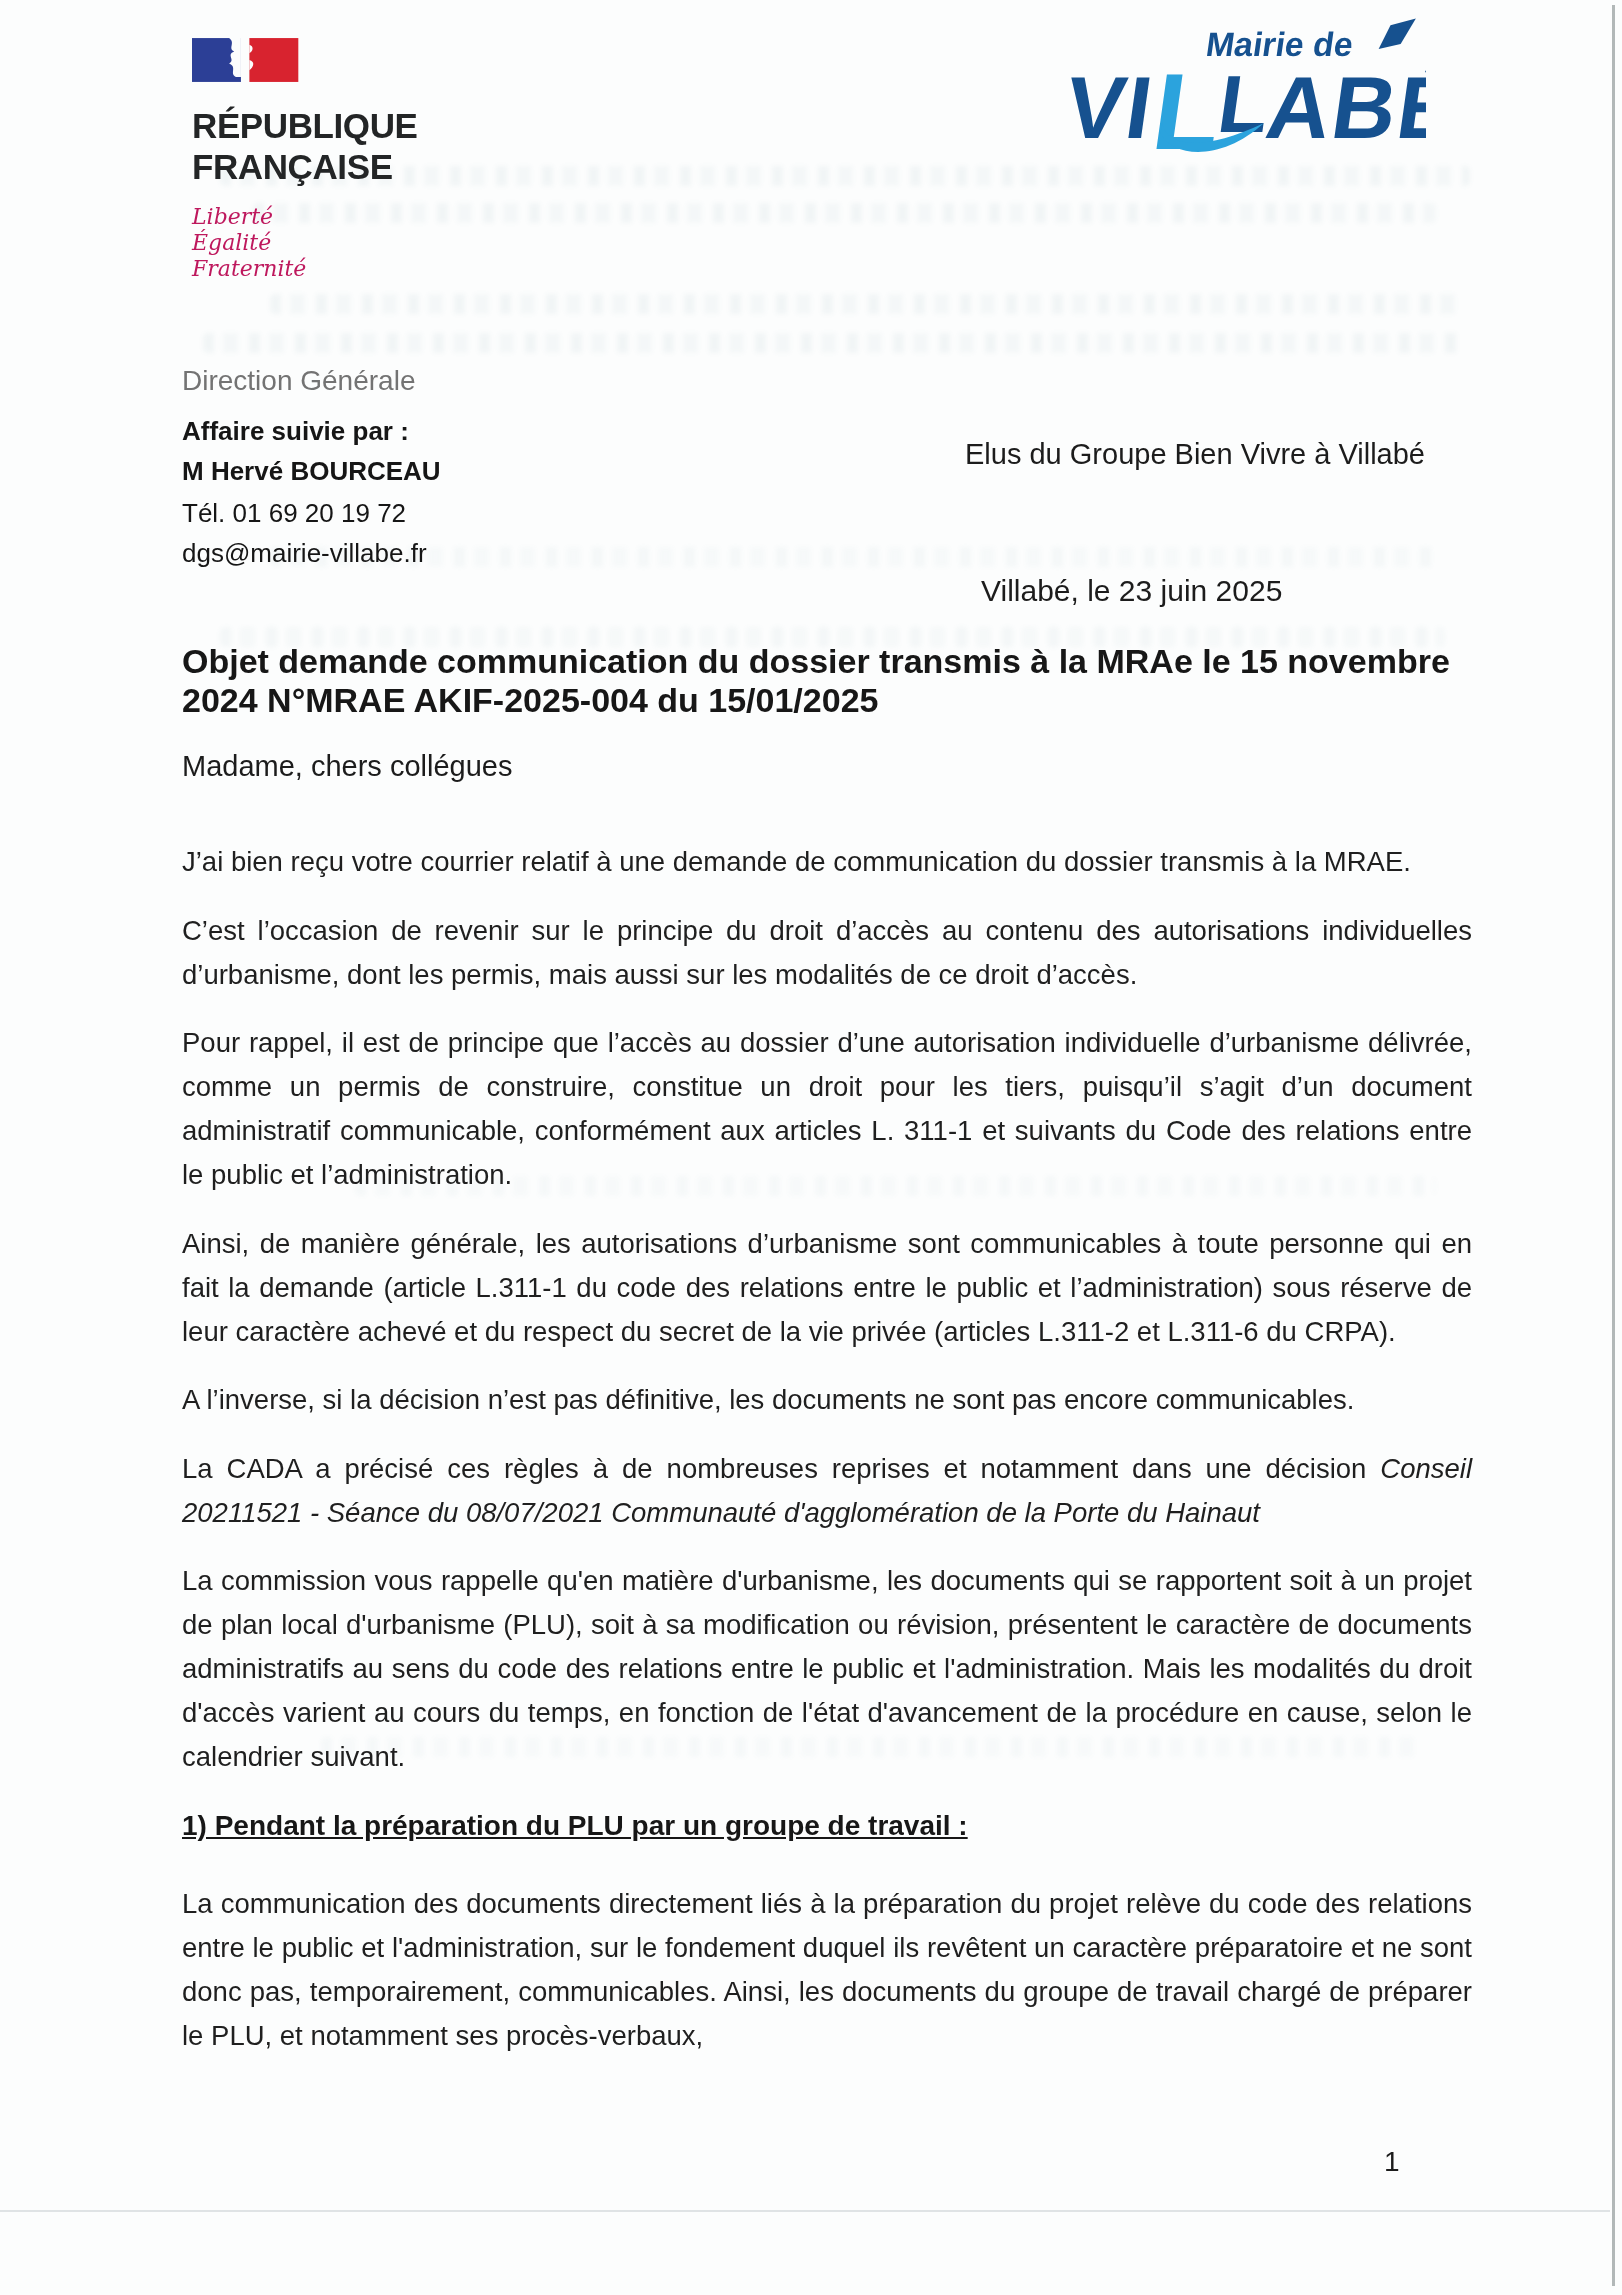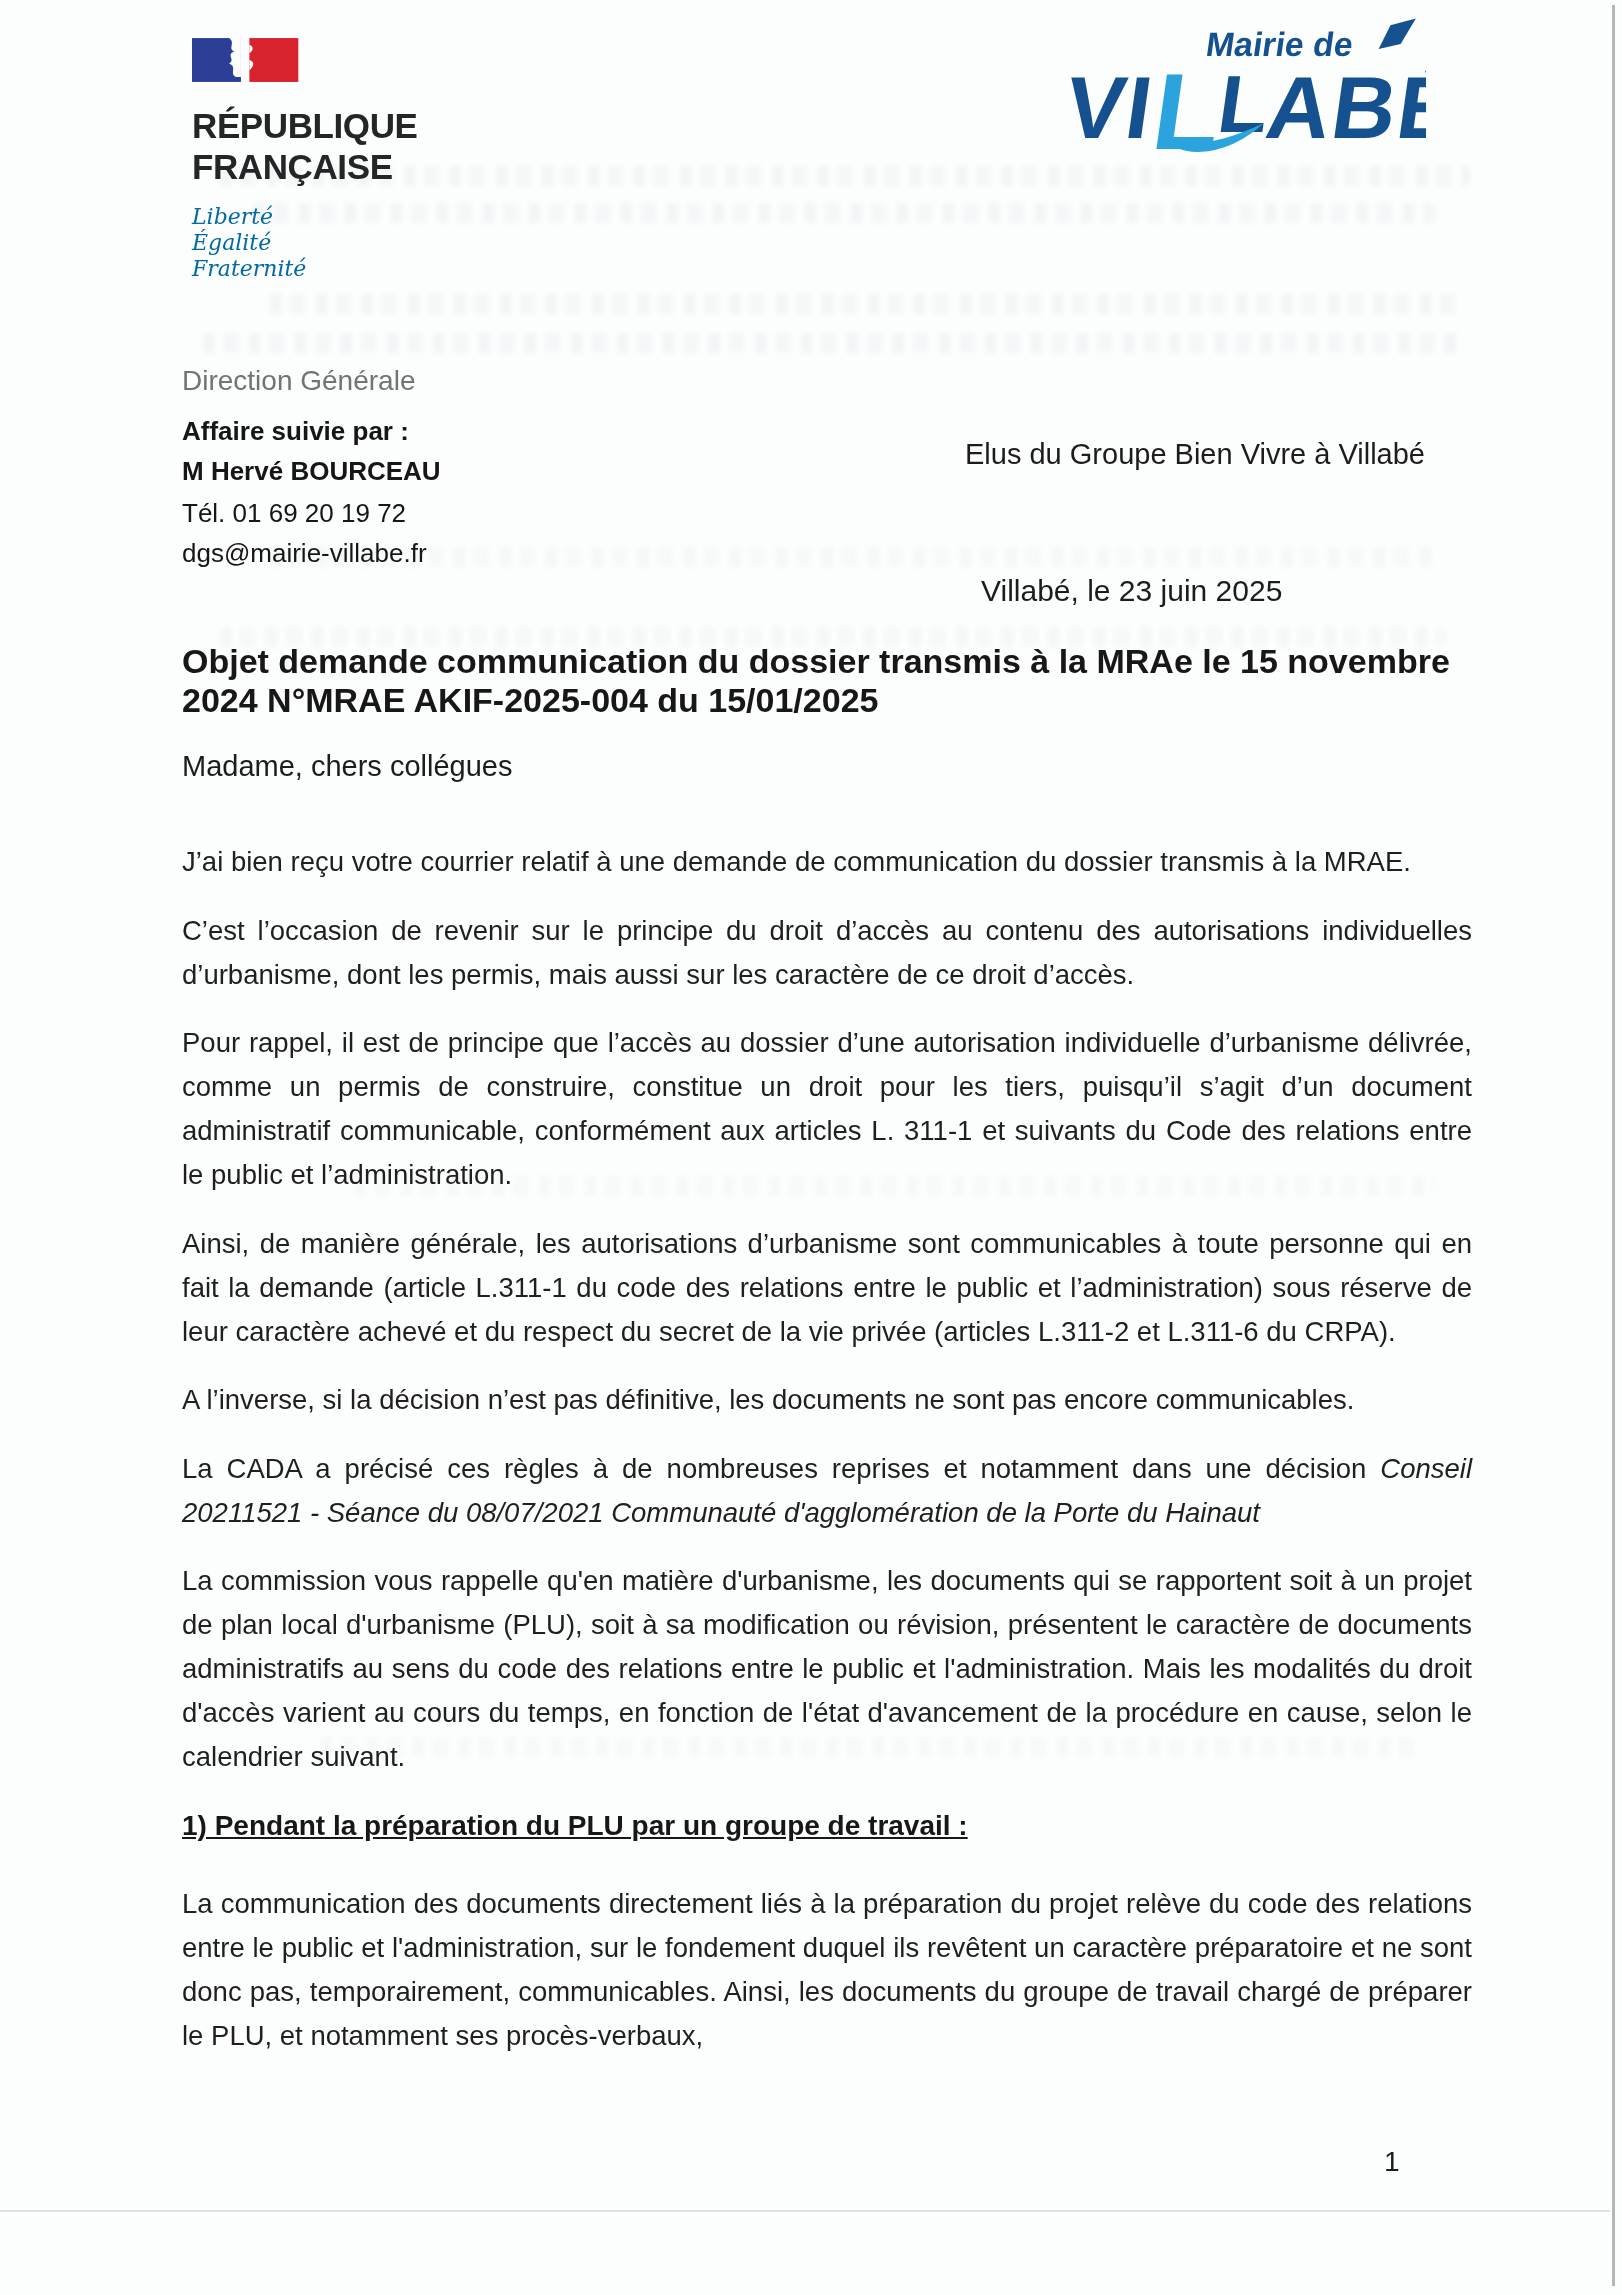--- a/index.html
+++ b/index.html
@@ -37,21 +37,21 @@
   
   .rf-block { position: absolute; left: 192px; top: 38px; }
   .rf-name {
     margin-top: 20px;
     font-weight: bold; font-size: 35px; line-height: 41px;
     letter-spacing: -0.4px; color: #232526;
   }
   .rf-motto {
     margin-top: 17px;
     font-family: "DejaVu Serif", serif; font-style: italic;
-    font-size: 22px; line-height: 26px; color: #0369a1;
+    font-size: 22px; line-height: 26px; color: #be185d;
   }
 
   
   .villabe-logo { position: absolute; left: 1054px; top: 15px; }
 
   
   .service {
     position: absolute; left: 182px; top: 365px;
     font-size: 28px; color: #737373;
   }
@@ -151,21 +151,21 @@
 
   <div class="recipient">Elus du Groupe Bien Vivre à Villabé</div>
   <div class="dateline">Villabé, le 23 juin 2025</div>
 
   <div class="subject">Objet demande communication du dossier transmis à la MRAe le 15 novembre 2024 N°MRAE AKIF-2025-004 du 15/01/2025</div>
 
   <div class="salutation">Madame, chers collégues</div>
 
   <div class="body-text">
     <p>J’ai bien reçu votre courrier relatif à une demande de communication du dossier transmis à la MRAE.</p>
-    <p>C’est l’occasion de revenir sur le principe du droit d’accès au contenu des autorisations individuelles d’urbanisme, dont les permis, mais aussi sur les caractère de ce droit d’accès.</p>
+    <p>C’est l’occasion de revenir sur le principe du droit d’accès au contenu des autorisations individuelles d’urbanisme, dont les permis, mais aussi sur les modalités de ce droit d’accès.</p>
     <p>Pour rappel, il est de principe que l’accès au dossier d’une autorisation individuelle d’urbanisme délivrée, comme un permis de construire, constitue un droit pour les tiers, puisqu’il s’agit d’un document administratif communicable, conformément aux articles L. 311-1 et suivants du Code des relations entre le public et l’administration.</p>
     <p>Ainsi, de manière générale, les autorisations d’urbanisme sont communicables à toute personne qui en fait la demande (article L.311-1 du code des relations entre le public et l’administration) sous réserve de leur caractère achevé et du respect du secret de la vie privée (articles L.311-2 et L.311-6 du CRPA).</p>
     <p>A l’inverse, si la décision n’est pas définitive, les documents ne sont pas encore communicables.</p>
     <p><span>La CADA a précisé ces règles à de nombreuses reprises et notamment dans une décision</span> <span class="italic">Conseil 20211521 - Séance du 08/07/2021 Communauté d'agglomération de la Porte du Hainaut</span></p>
     <p>La commission vous rappelle qu'en matière d'urbanisme, les documents qui se rapportent soit à un projet de plan local d'urbanisme (PLU), soit à sa modification ou révision, présentent le caractère de documents administratifs au sens du code des relations entre le public et l'administration. Mais les modalités du droit d'accès varient au cours du temps, en fonction de l'état d'avancement de la procédure en cause, selon le calendrier suivant.</p>
     <h3 class="section-heading">1) Pendant la préparation du PLU par un groupe de travail :</h3>
     <p>La communication des documents directement liés à la préparation du projet relève du code des relations entre le public et l'administration, sur le fondement duquel ils revêtent un caractère préparatoire et ne sont donc pas, temporairement, communicables. Ainsi, les documents du groupe de travail chargé de préparer le PLU, et notamment ses procès-verbaux,</p>
   </div>
 
   <div class="page-number">1</div>

